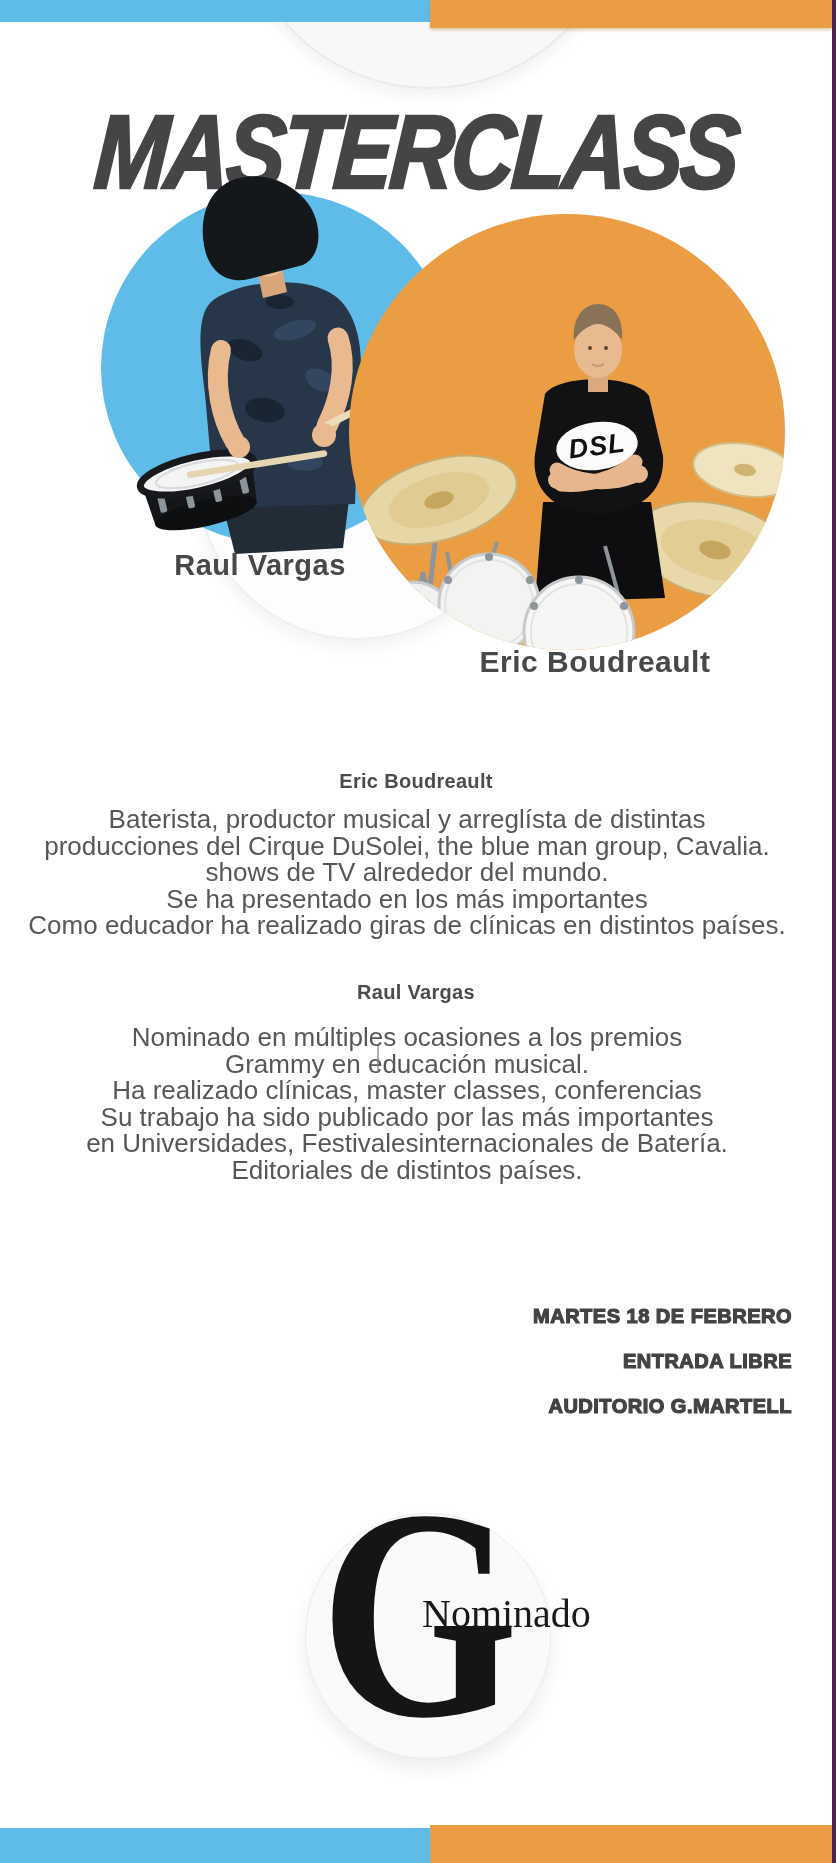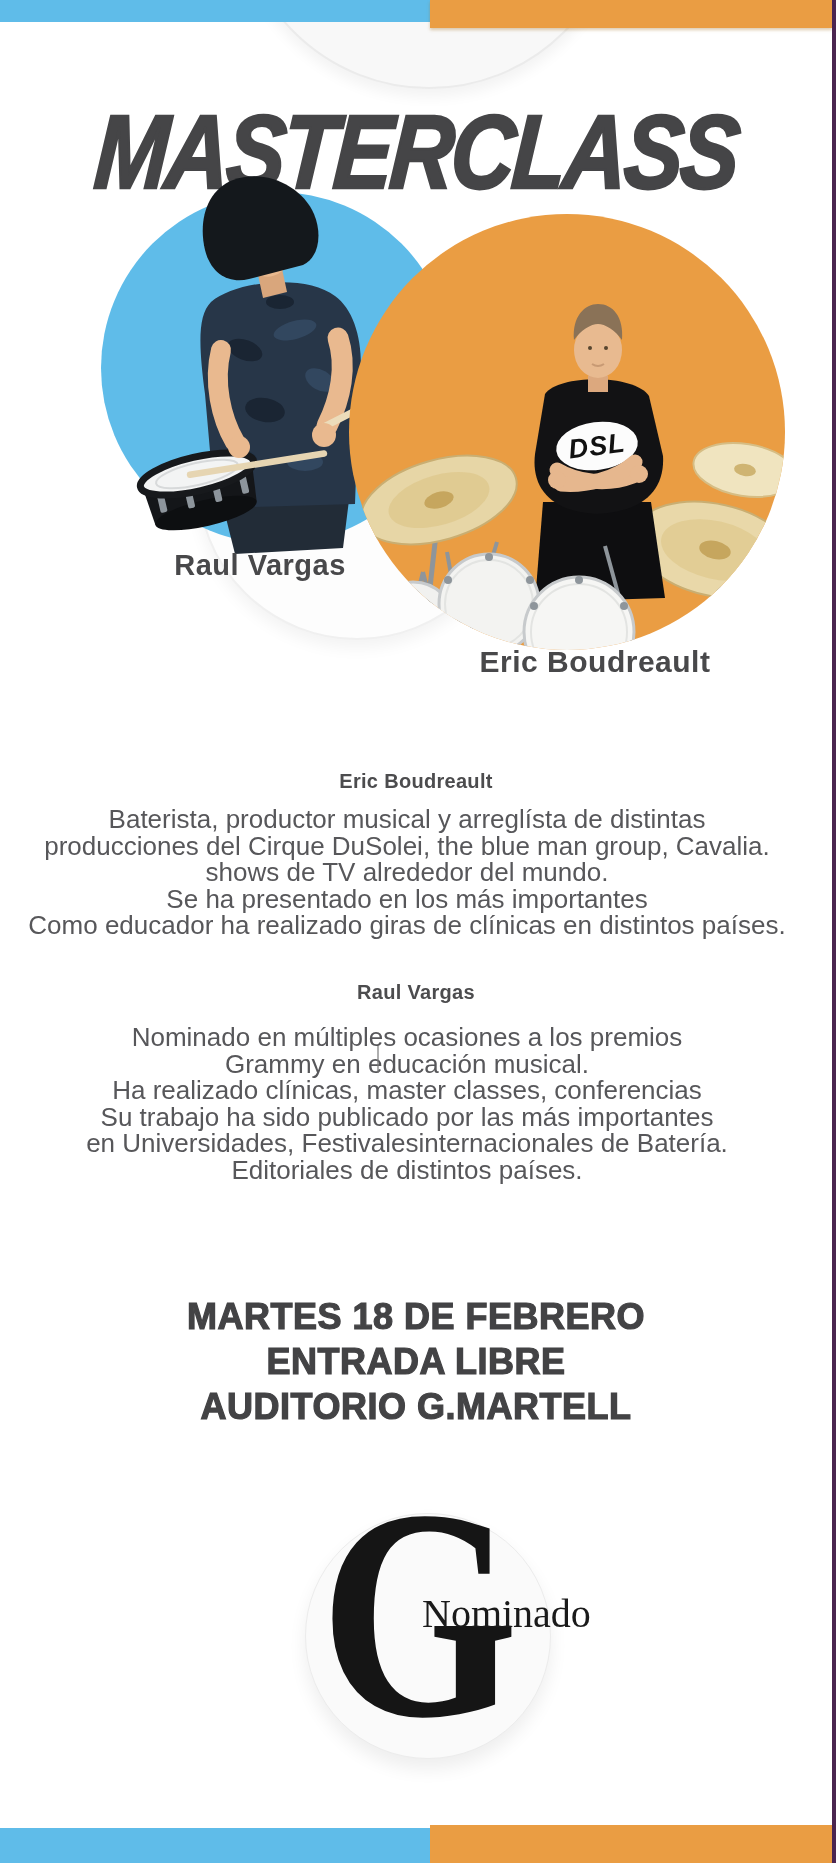--- a/index.html
+++ b/index.html
@@ -37,22 +37,22 @@
     font-size:20px;font-weight:bold;color:#4c4c4e;letter-spacing:.3px;}
   .bio-heading.eric{top:770px;}
   .bio-heading.raul{top:981px;}
   .bio-lines{position:absolute;left:21px;width:772px;text-align:center;
     font-size:26px;line-height:26.5px;color:#57575a;}
   .bio-lines.eric{top:806px;}
   .bio-lines.raul{top:1024px;}
   .cursor-artifact{position:absolute;left:377px;top:1046px;width:2px;height:27px;background:#7a7a7a;opacity:.6;}
   
   .event-block{position:absolute;left:40px;top:1300px;width:752px;text-align:center;color:#434345;}
-  .event-line{font-size:36px;line-height:33px;margin-bottom:12px;font-weight:bold;
-    letter-spacing:.5px;-webkit-text-stroke:1.2px #434345;}
+  .event-line{font-size:20px;line-height:33px;margin-bottom:12px;font-weight:bold;
+    letter-spacing:.5px;text-align:right;-webkit-text-stroke:1.2px #434345;}
   
   .logo-circle{position:absolute;left:305px;top:1513px;width:244px;height:244px;border-radius:50%;
     background:#fafafa;border:1px solid #ececec;box-shadow:0 10px 18px rgba(0,0,0,.07);}
   .logo-g{position:absolute;left:14px;top:-50px;font-family:"Liberation Serif",serif;font-weight:bold;
     font-size:250px;line-height:1;color:#151515;transform:scale(1.02,1.2);transform-origin:left top;}
   .logo-name{position:absolute;left:116px;top:76px;font-family:"Liberation Serif",serif;
     font-size:40px;color:#1a1a1a;}
 </style>
 </head>
 <body>

